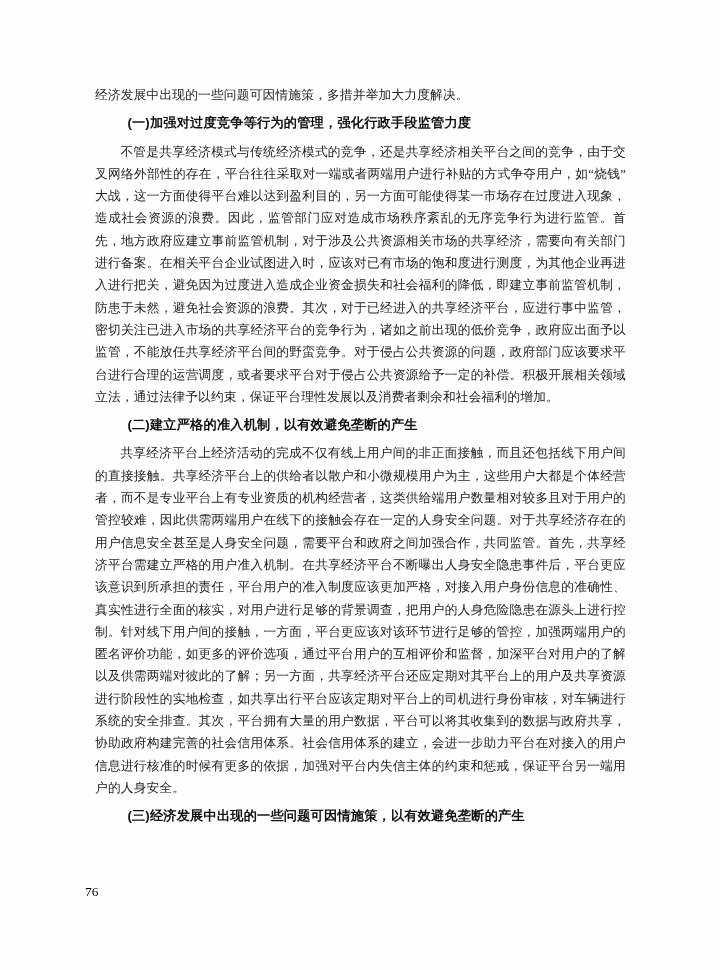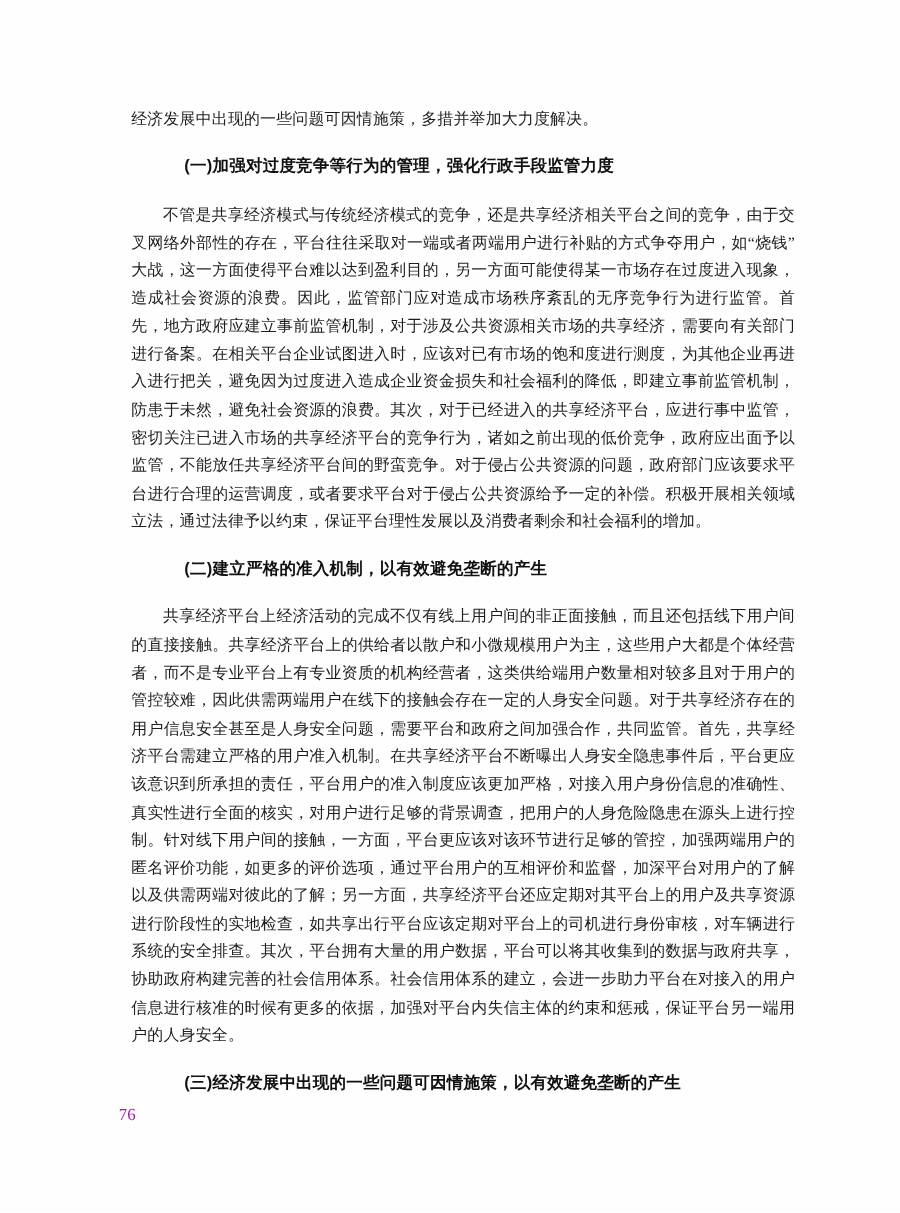--- a/index.html
+++ b/index.html
@@ -11,52 +11,52 @@
     position: relative;
     width: 720px;
     height: 970px;
     background: #fefefe;
     overflow: hidden;
     font-family: "Liberation Serif", "DejaVu Serif", serif;
     color: #1d1d1d;
   }
   .text-column {
     position: absolute;
-    left: 105px;
+    left: 95px;
     top: 84px;
     width: 531px;
     font-size: 12.7px;
     line-height: 22.3px;
     text-align: justify;
   }
   .para {
     margin: 0;
     text-indent: 2em;
     letter-spacing: 0.2px;
   }
   .para.continuation {
     text-indent: 0;
   }
   .section-heading {
-    margin: 16px;
+    margin: 6px;
     font-family: "Liberation Sans", "DejaVu Sans", sans-serif;
     font-weight: bold;
     font-size: 13.2px;
     line-height: 22.3px;
     text-indent: 2em;
     color: #111111;
     letter-spacing: 0.2px;
   }
   .page-number {
     position: absolute;
-    left: 95px;
+    left: 85px;
     top: 881px;
     font-size: 13.5px;
     line-height: 22.3px;
-    color: #a21caf;
+    color: #000000;
   }
 </style>
 </head>
 <body>
 
 <div class="page">
   <div class="text-column">
 
     <p class="para continuation">经济发展中出现的一些问题可因情施策，多措并举加大力度解决。</p>
 

